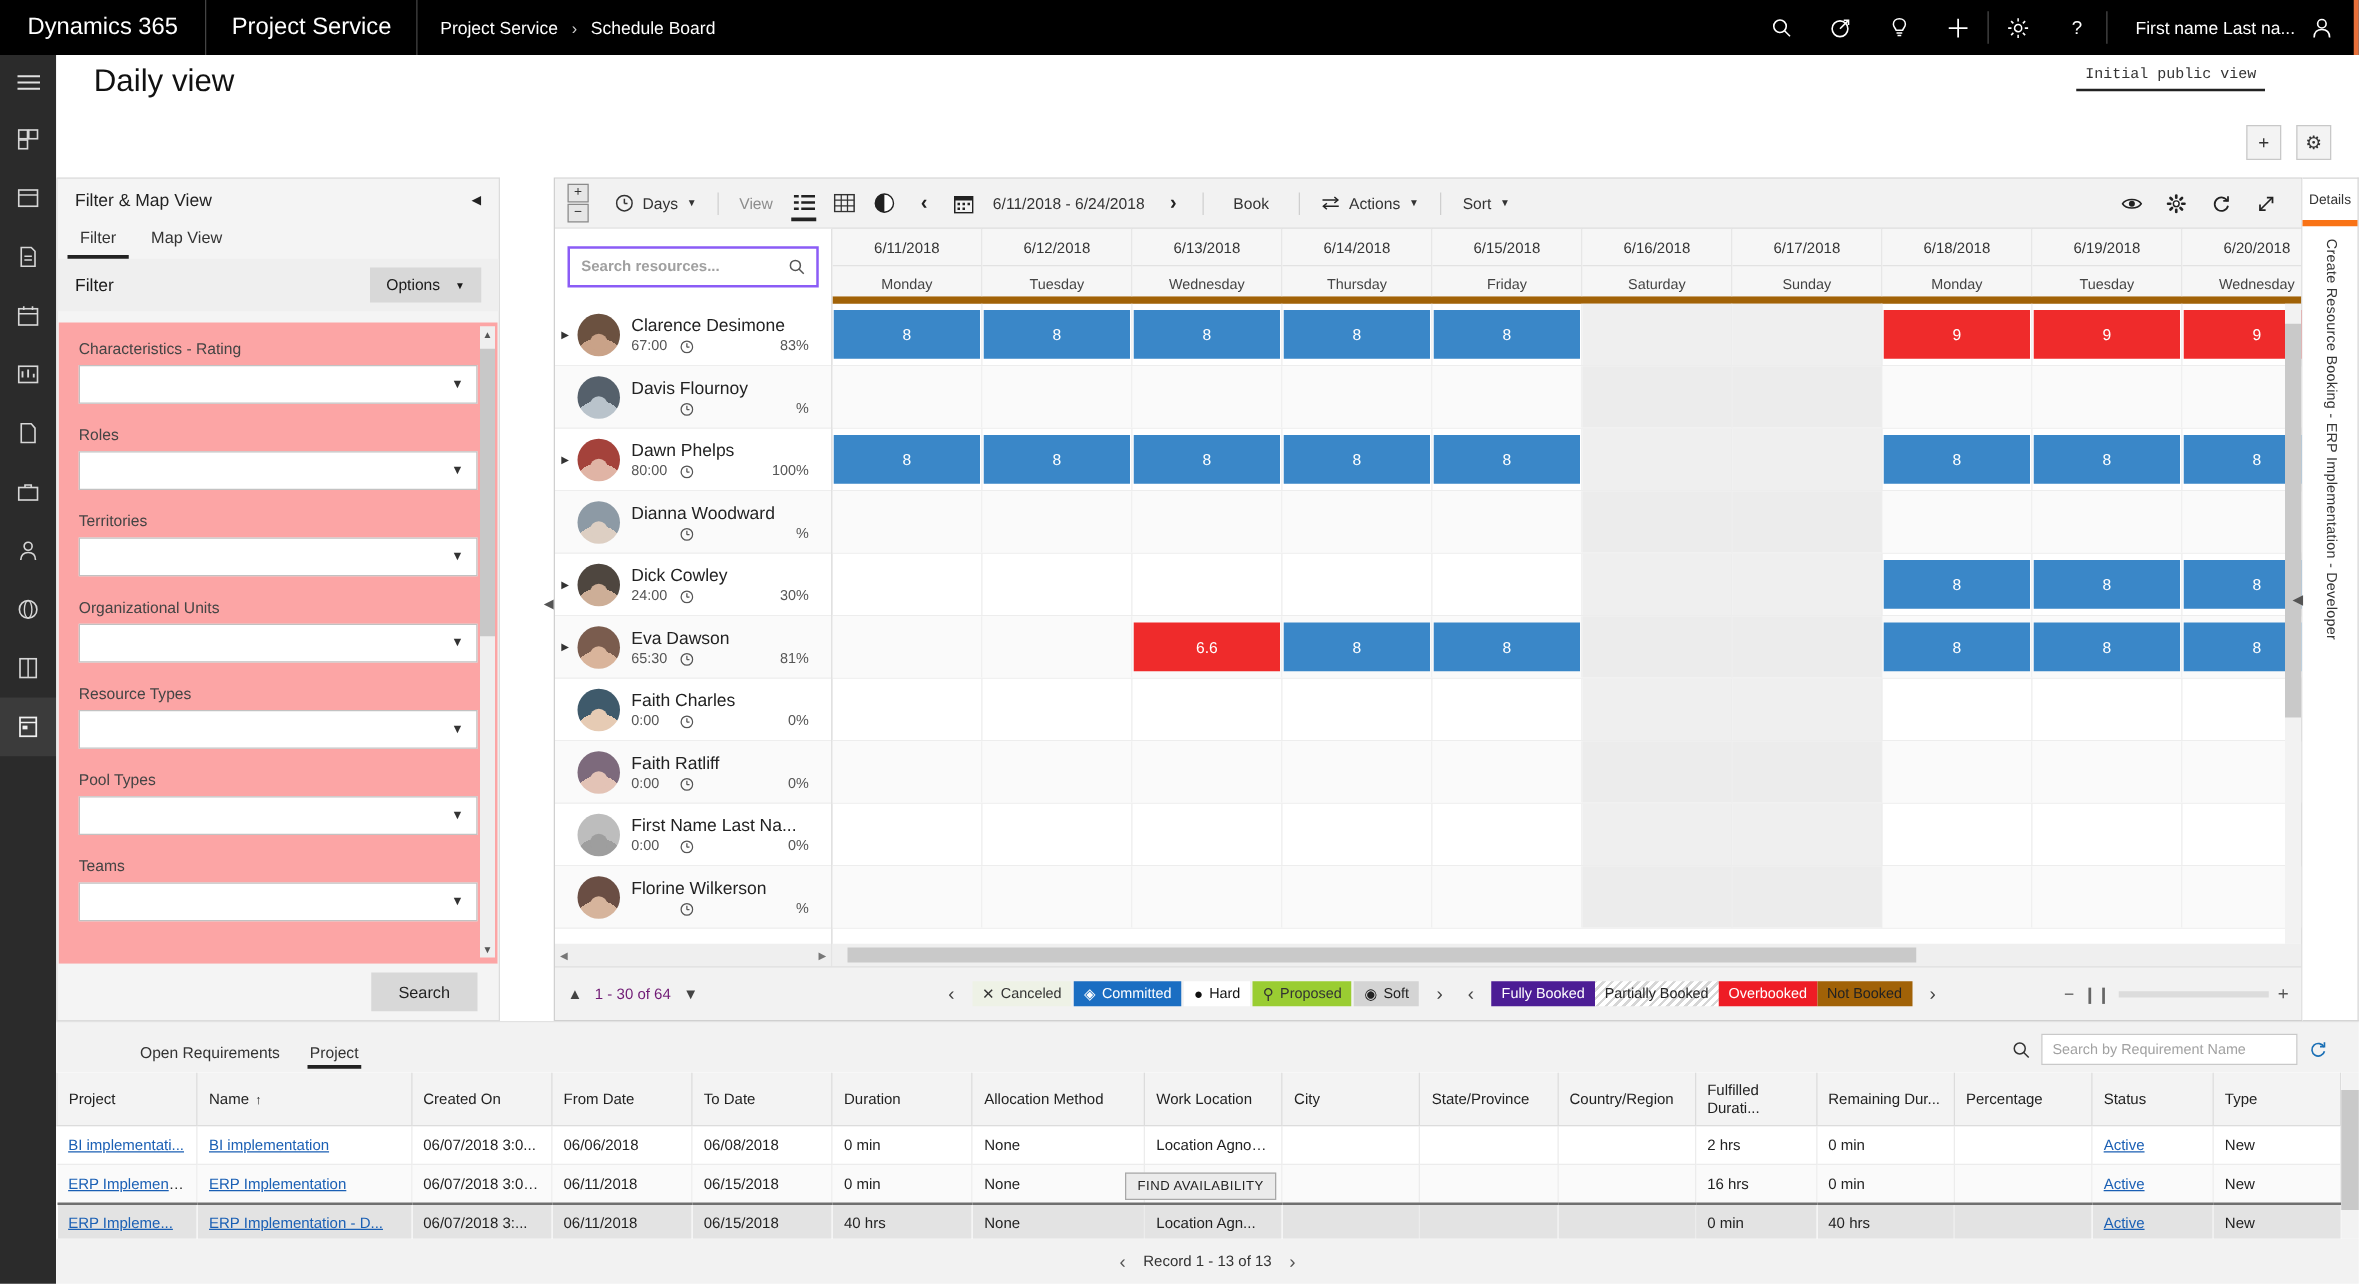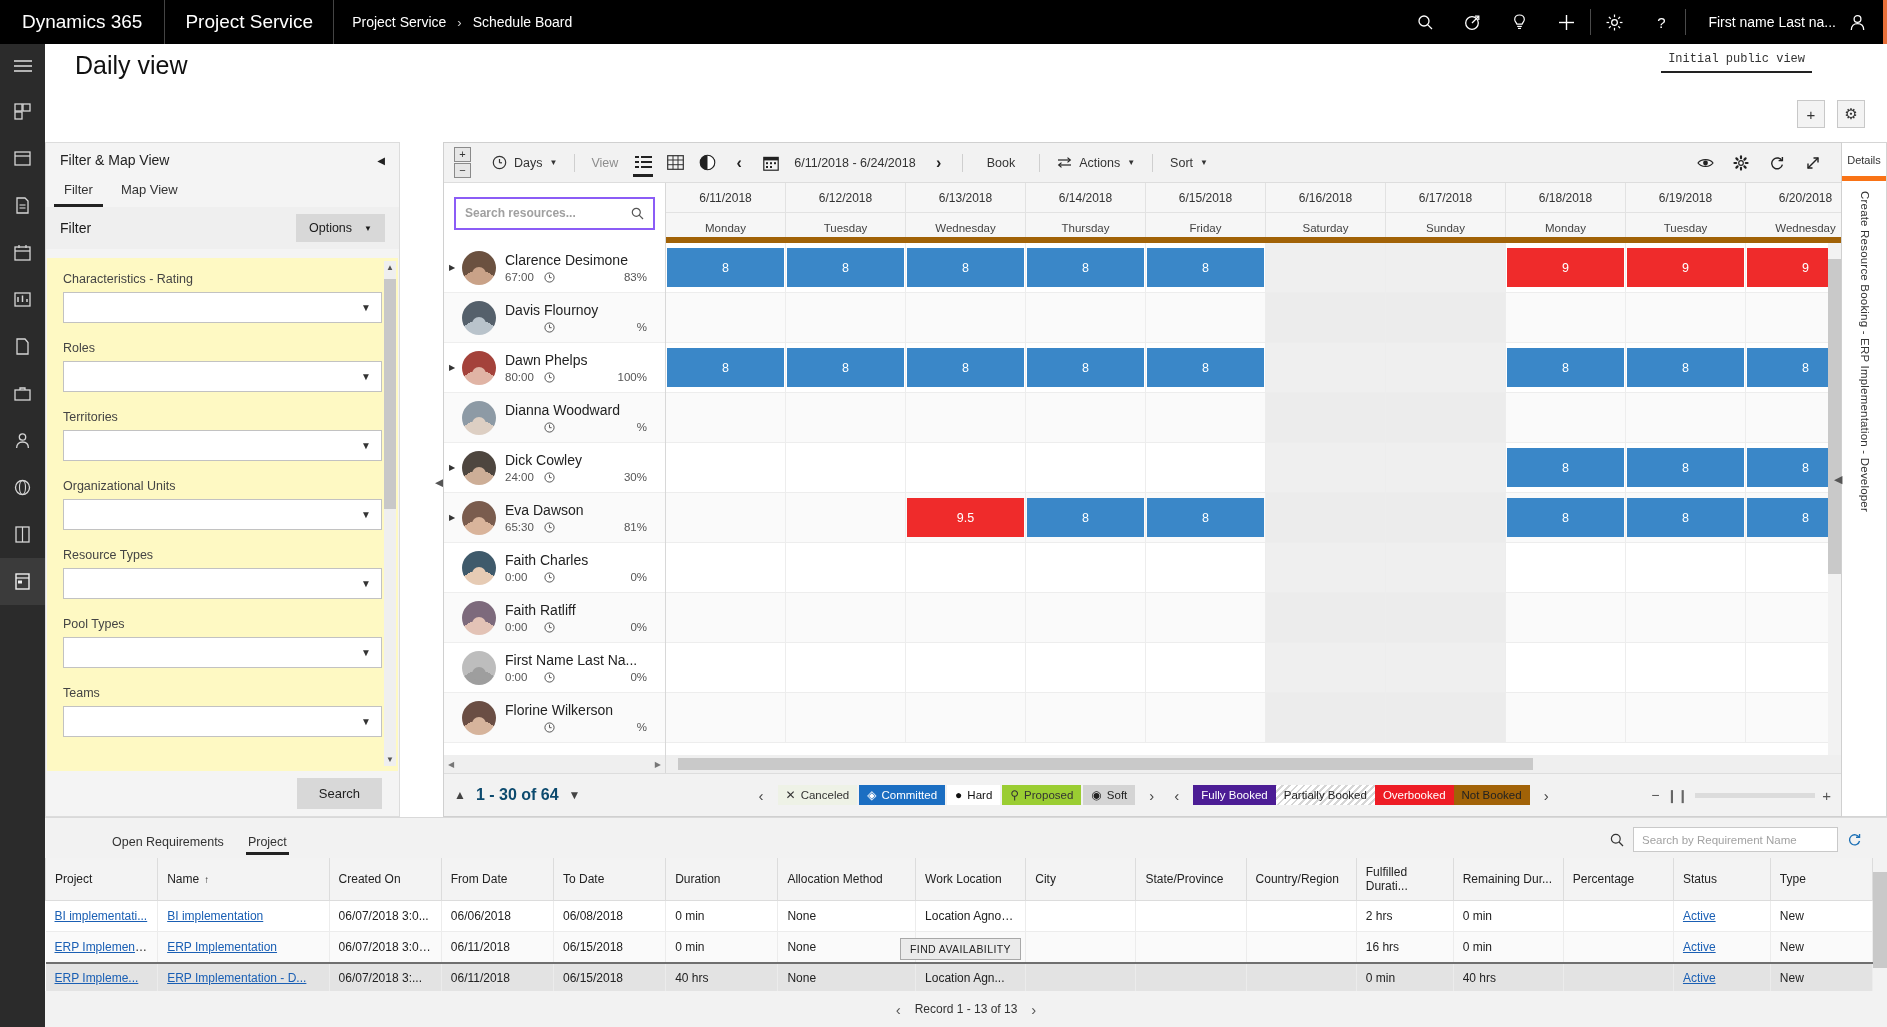--- a/index.html
+++ b/index.html
@@ -53,21 +53,21 @@
   .fp-head { height:34px; display:flex; align-items:center; justify-content:space-between;
     padding:0 14px; font-size:14px; color:#222; }
   .fp-tabs { display:flex; padding:0 8px; gap:8px; }
   .fp-tab { font-size:13px; padding:5px 10px 7px; color:#333; }
   .fp-tab.act { border-bottom:3px solid #222; }
   .fp-sub { height:42px; display:flex; align-items:center; justify-content:space-between;
     padding:0 14px; background:#efefef; }
   .fp-sub-t { font-size:14px; }
   .fp-opt { background:#d8d8d8; font-size:12.5px; padding:7px 13px; display:flex;
     align-items:center; gap:12px; }
-  .fp-body { position:absolute; left:1px; right:1px; top:115px; bottom:45px; background:#fef9c3;
+  .fp-body { position:absolute; left:1px; right:1px; top:115px; bottom:45px; background:#fca5a5;
     overflow:hidden; padding:14px 16px 0; }
   .fgrp { margin-bottom:18px; }
   .flab { font-size:12.5px; color:#444; margin-bottom:6px; }
   .fsel { height:31px; border:1px solid #c2c2c2; background:#fff; display:flex;
     align-items:center; justify-content:flex-end; padding-right:10px; font-size:10px; color:#333; }
   .fp-scroll { position:absolute; right:3px; top:118px; bottom:50px; width:12px; background:#efefef; }
   .fp-thumb { position:absolute; top:18px; left:0; width:12px; height:230px; background:#c8c8c8; }
   .fp-arrow { position:absolute; left:0; width:12px; text-align:center; font-size:8px; color:#555; }
   .fp-foot { position:absolute; left:1px; right:1px; bottom:1px; height:44px; background:#f4f4f4;
     display:flex; align-items:center; justify-content:flex-end; padding-right:16px; }
@@ -139,21 +139,21 @@
   .blk.blue { background:#3a87c8; }
   .blk.red { background:#ef2b2b; }
   .grid-vscroll { position:absolute; right:0; top:60px; bottom:18px; width:13px; background:#f2f2f2; }
   .gv-thumb { position:absolute; left:0; width:13px; top:16px; height:315px; background:#c9c9c9; }
   .grid-hscroll { position:absolute; left:222px; right:0; bottom:0; height:18px; background:#efefef; }
   .gh-thumb { position:absolute; left:12px; top:3px; height:12px; width:855px; background:#c9c9c9; }
 
   .sb-legend { position:absolute; left:0; right:0; bottom:0; height:43px; background:#f2f2f2;
     border-top:1px solid #ddd; display:flex; align-items:center; }
   .lg-left { display:flex; align-items:center; gap:10px; padding-left:10px; width:222px; }
-  .lg-count { font-size:16px; color:#0c4a6e;font-weight:bold; }
+  .lg-count { font-size:12px; color:#701a75; }
   .lg-mid { flex:1; display:flex; align-items:center; justify-content:center; gap:8px; }
   .lg-nav { font-size:15px; color:#444; padding:0 6px; }
   .lg-chip { display:flex; align-items:center; gap:5px; padding:3px 8px; font-size:11.5px; }
   .lg-right { display:flex; align-items:center; gap:0; }
   .lg-stat { font-size:11.5px; padding:4px 8px; }
   .zoom-ctl { display:flex; align-items:center; gap:7px; padding:0 10px; }
   .zoom-track { width:120px; height:5px; background:#dcdcdc; position:relative; }
   .zoom-pipe { font-size:13px; color:#666; }
 
   
@@ -926,21 +926,21 @@
                   <div class="blk blue">8</div>
                 </div>
                 <div class="gcell">
                   <div class="blk blue">8</div>
                 </div>
               </div>
               <div class="grow">
                 <div class="gcell alt"></div>
                 <div class="gcell alt"></div>
                 <div class="gcell alt">
-                  <div class="blk red">9.5</div>
+                  <div class="blk red">6.6</div>
                 </div>
                 <div class="gcell alt">
                   <div class="blk blue">8</div>
                 </div>
                 <div class="gcell alt">
                   <div class="blk blue">8</div>
                 </div>
                 <div class="gcell we alt"></div>
                 <div class="gcell we alt"></div>
                 <div class="gcell alt">

